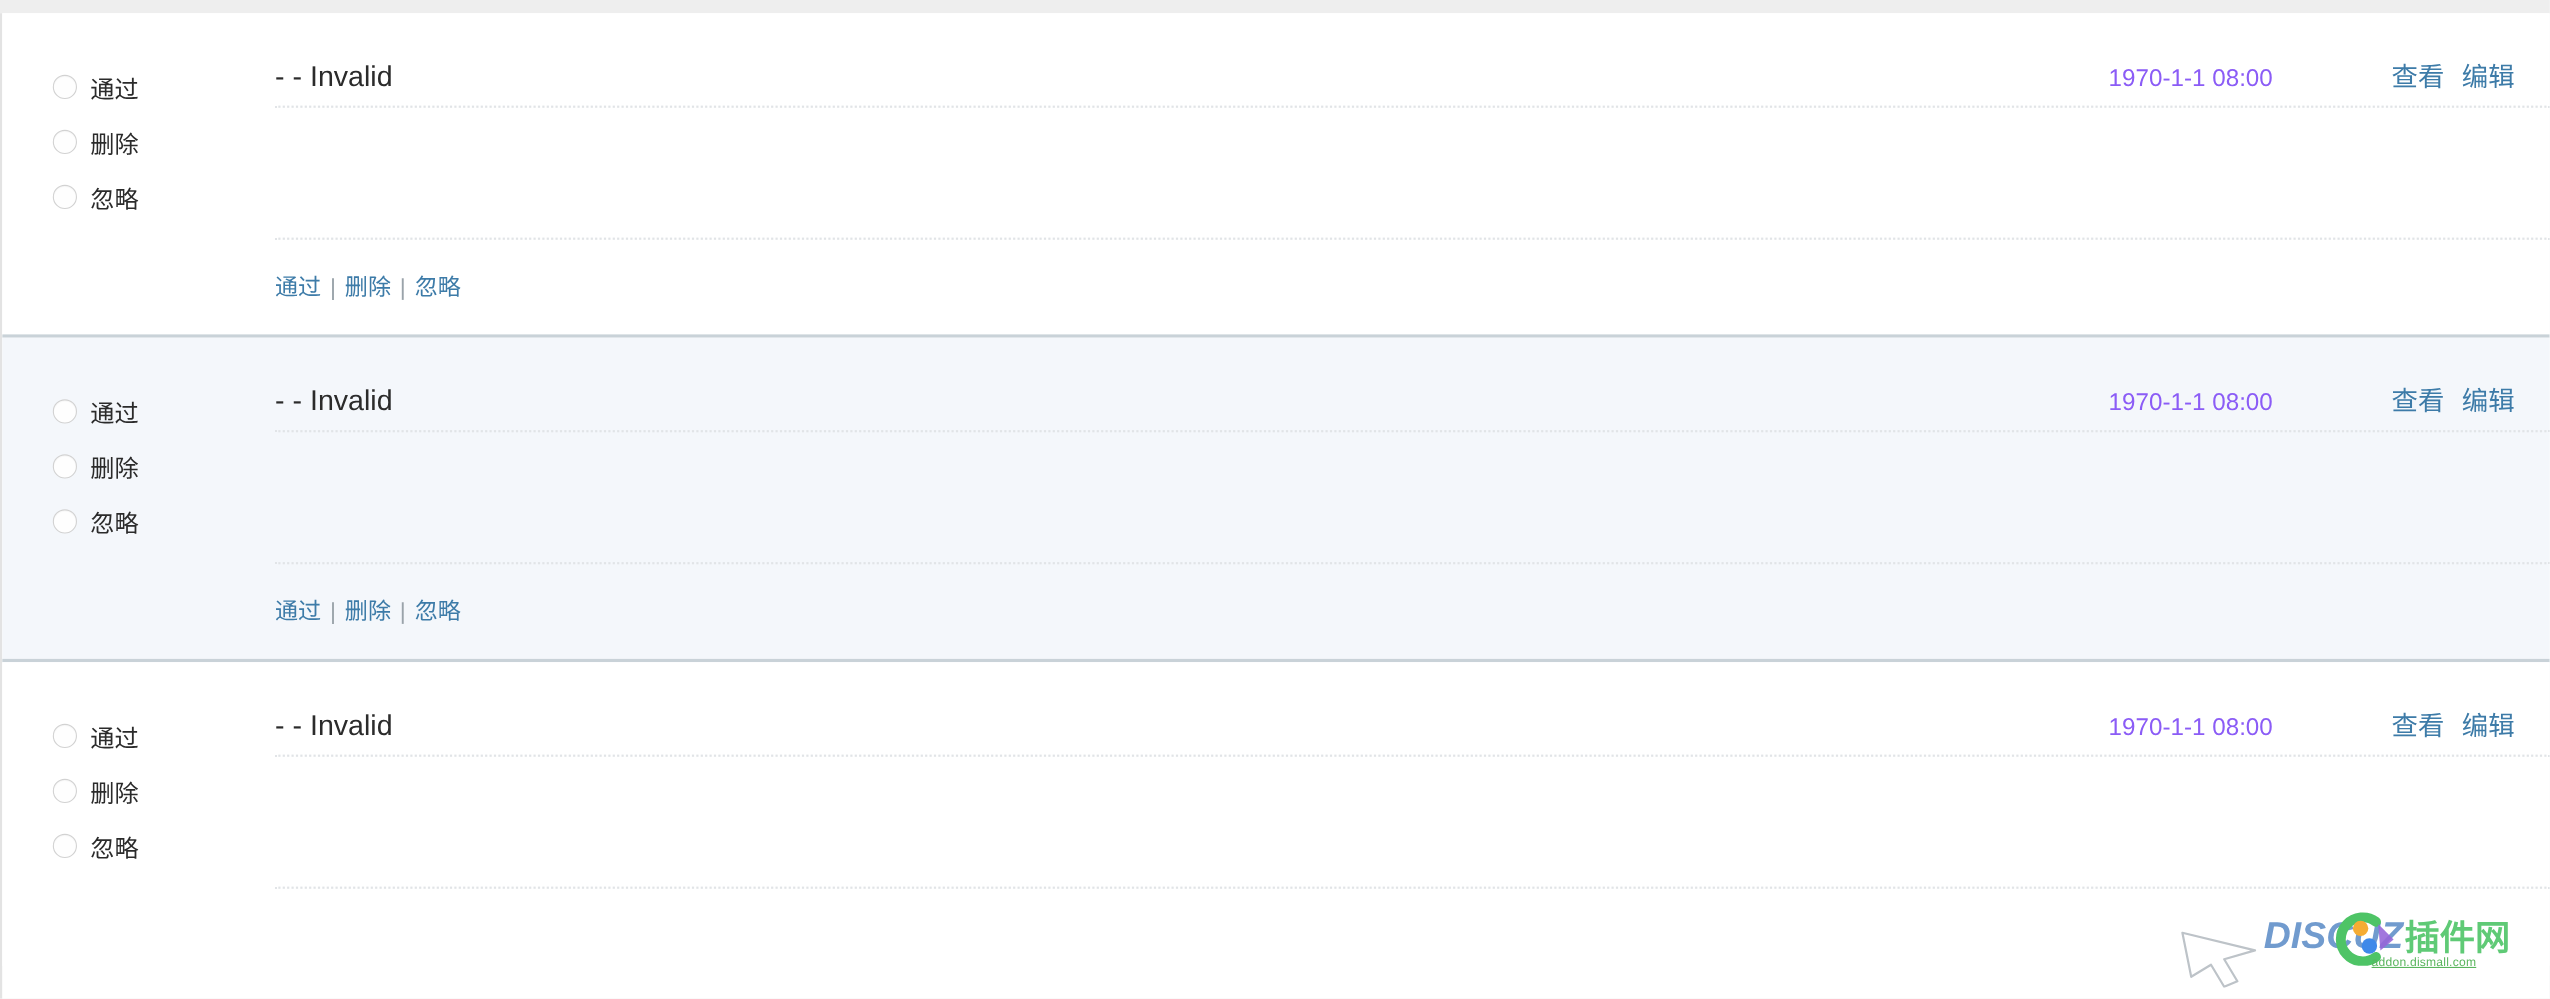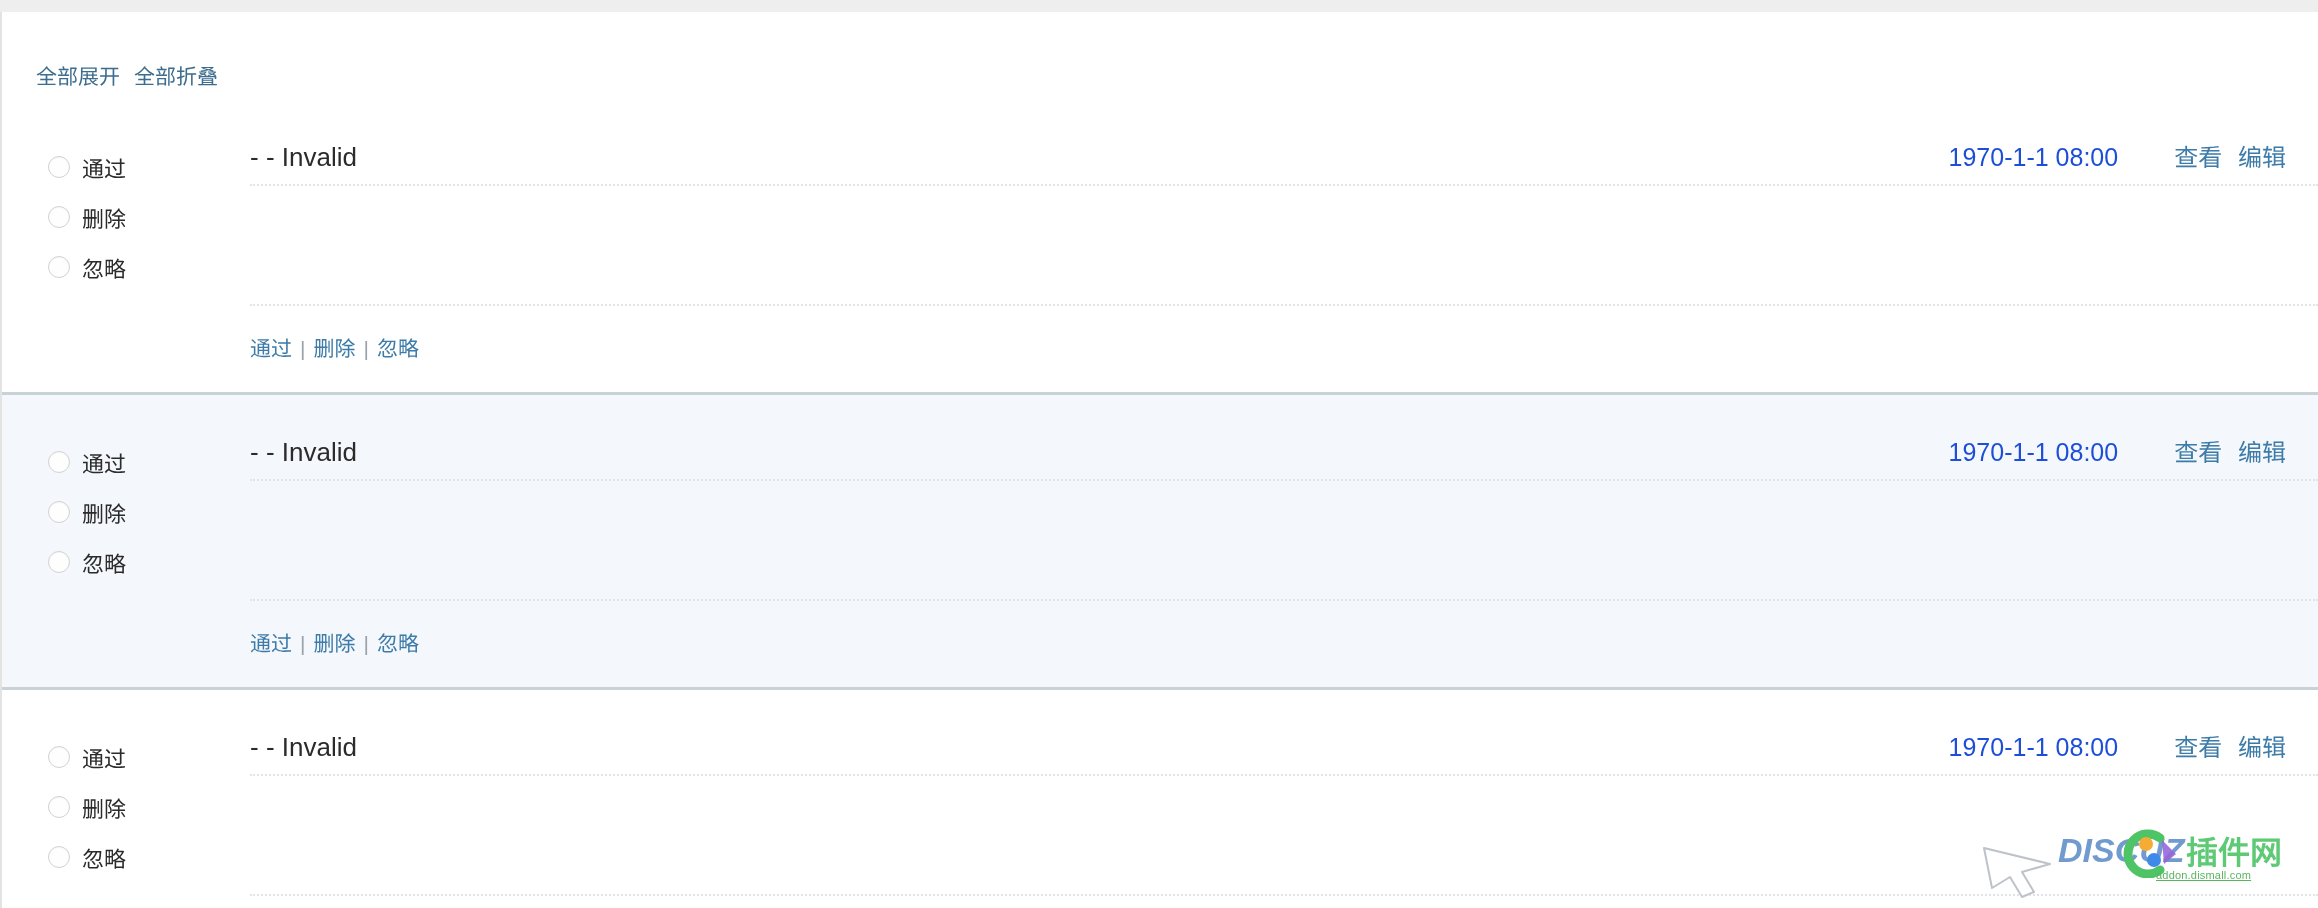--- a/index.html
+++ b/index.html
@@ -112,23 +112,23 @@
   .subject {
     flex: 1 1 auto;
     font-size: 26px;
     color: #2b2b2b;
     white-space: nowrap;
     overflow: hidden;
     text-overflow: ellipsis;
   }
   .timestamp {
     flex: 0 0 auto;
-    font-size: 25px;
-    color: #1d4ed8;
-    margin-right: 56px;
+    font-size: 22px;
+    color: #8b5cf6;
+    margin-right: 108px;
     white-space: nowrap;
   }
   .head-links {
     flex: 0 0 auto;
     white-space: nowrap;
     padding-right: 12px;
   }
   .head-links a {
     color: #3d7ba8;
     text-decoration: none;
@@ -191,23 +191,20 @@
     font-family: "Liberation Sans", sans-serif;
     letter-spacing: 0.2px;
     text-decoration: underline;
   }
 </style>
 </head>
 <body>
 
 <div class="page-shell">
 
-  <div class="toolbar">
-    <a>全部展开</a><a>全部折叠</a>
-  </div>
 
   <div class="mod-list">
 
     <div class="mod-row">
       <div class="radio-col">
         <label class="radio-item">
           <span class="radio-mark"></span>
           <span class="radio-label">通过</span>
         </label>
         <label class="radio-item">

